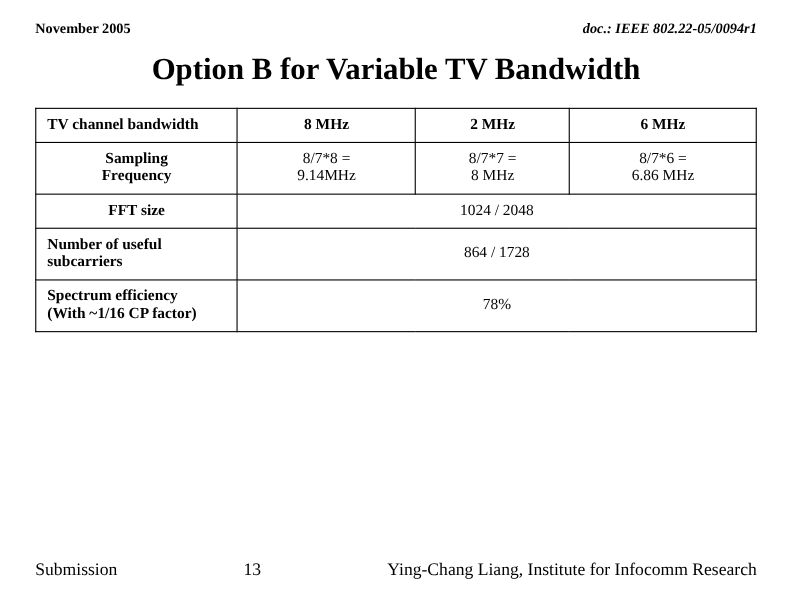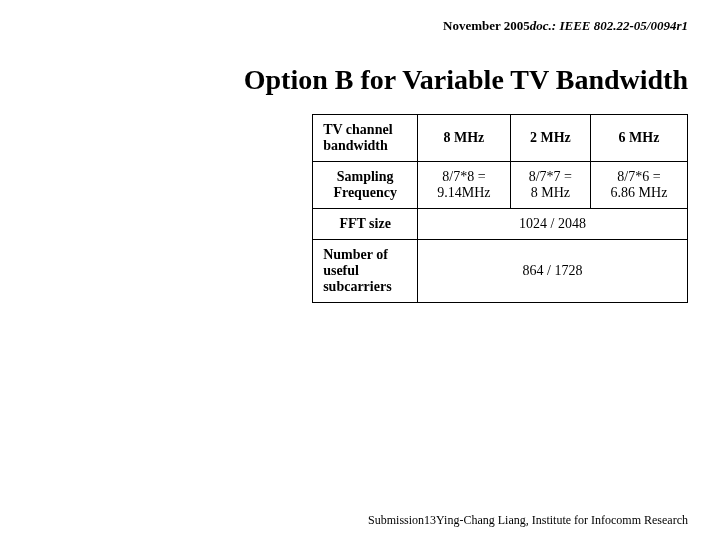--- a/index.html
+++ b/index.html
@@ -1,15 +1,15 @@
 <!DOCTYPE html>
 <html><head>
   <meta charset="utf-8">
   <style>
-    * { margin: 0; padding: 0; box-sizing: border-box; align-items: flex-end; }
+    * { margin: 0; padding: 0; box-sizing: border-box; }
     body {
       width: 720px;
       height: 540px;
       background: #ffffff;
       font-family: 'Times New Roman', Times, serif;
       font-size: 14px;
       color: #000000;
       overflow: hidden;
     }
     .page {
@@ -32,21 +32,21 @@
     .header-right {
       font-size: 13px;
       font-weight: bold;
       font-style: italic;
     }
     .title {
       font-size: 28px;
       font-weight: bold;
       text-align: center;
       margin-bottom: 18px;
-      margin-top: 20px;
+      margin-top: 4px;
     }
     .table-container {
       flex: 1;
     }
     table {
       width: 100%;
       border-collapse: collapse;
       font-size: 14px;
     }
     table th, table td {
@@ -66,21 +66,21 @@
     }
     .indent-cell {
       text-align: center;
       font-weight: bold;
     }
     .footer {
       display: flex;
       justify-content: space-between;
       align-items: center;
       margin-top: 12px;
-      font-size: 12px;
+      font-size: 16px;
     }
   </style>
 </head>
 <body>
 
 <div class="page">
   <div class="header">
     <span class="header-left">November 2005</span>
     <span class="header-right">doc.: IEEE 802.22-05/0094r1</span>
   </div>
@@ -110,20 +110,24 @@
           <td class="indent-cell">FFT size</td>
           <td colspan="3">1024 / 2048</td>
         </tr>
 
         <tr>
           <td class="col-left">Number of useful<br>subcarriers</td>
           <td colspan="3">864 / 1728</td>
         </tr>
 
 
+        <tr>
+          <td class="col-left">Spectrum efficiency<br>(With ~1/16 CP factor)</td>
+          <td colspan="3">78%</td>
+        </tr>
 
       </tbody>
     </table>
   </div>
 
   <div class="footer">
     <span>Submission</span>
     <span>13</span>
     <span>Ying-Chang Liang, Institute for Infocomm Research</span>
   </div>

